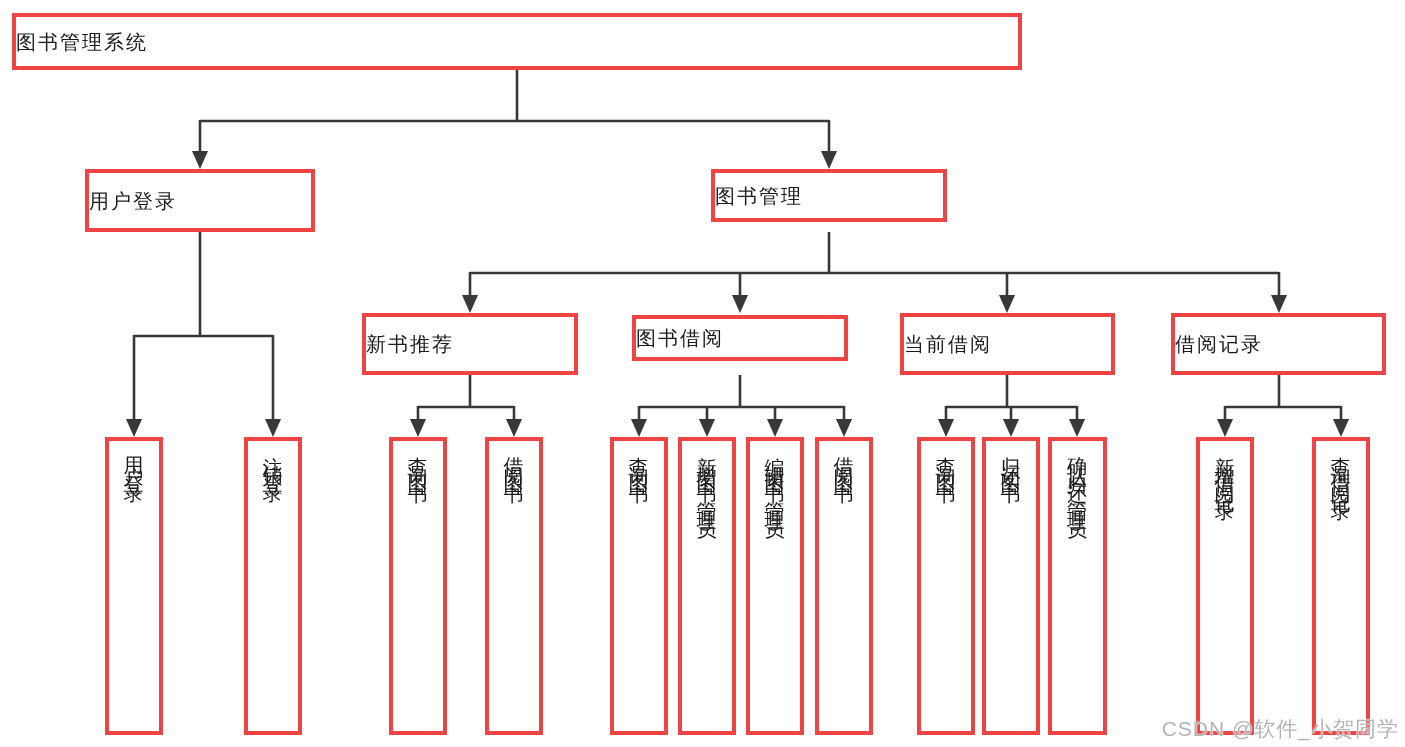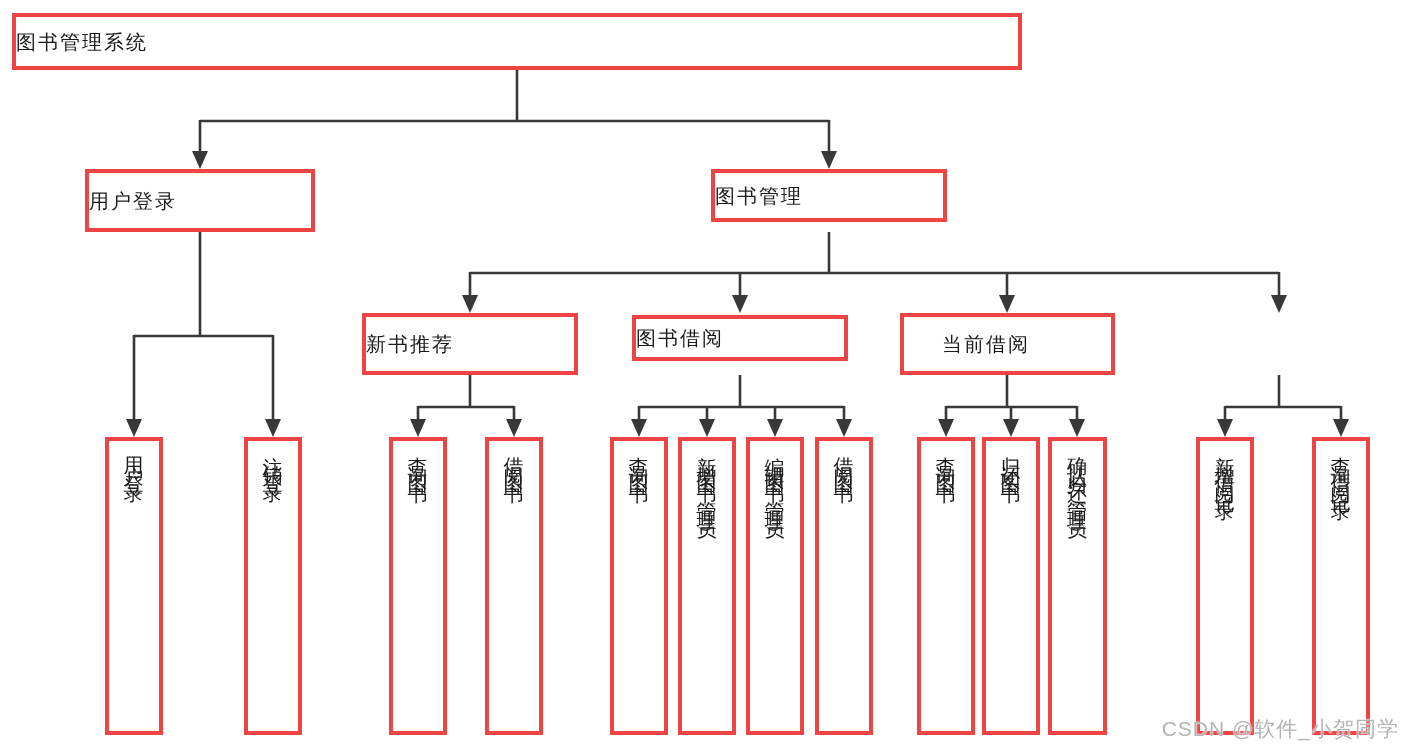--- a/index.html
+++ b/index.html
@@ -128,22 +128,25 @@
   <div class="node" style="left:711px;top:169px;width:236px;height:53px;">
     <span>图书管理</span>
   </div>
 
   <div class="node" style="left:362px;top:313px;width:216px;height:62px;font-family:Liberation Serif, serif;">
     <span>新书推荐</span>
   </div>
   <div class="node" style="left:632px;top:303px;width:216px;height:46px;margin-top:12px;">
     <span>图书借阅</span>
   </div>
-  <div class="node" style="left:900px;top:313px;width:215px;height:62px;padding-left:38px;">
+  <div class="node" style="left:900px;top:313px;width:215px;height:62px;">
     <span>当前借阅</span>
+  </div>
+  <div class="node" style="left:1171px;top:313px;width:215px;height:62px;">
+    <span>借阅记录</span>
   </div>
 
   <div class="node v" style="left:105px;top:437px;width:58px;height:298px;">
     <span>用户登录</span>
   </div>
   <div class="node v" style="left:244px;top:437px;width:58px;height:298px;">
     <span>注销登录</span>
   </div>
 
   <div class="node v" style="left:389px;top:437px;width:58px;height:298px;">

